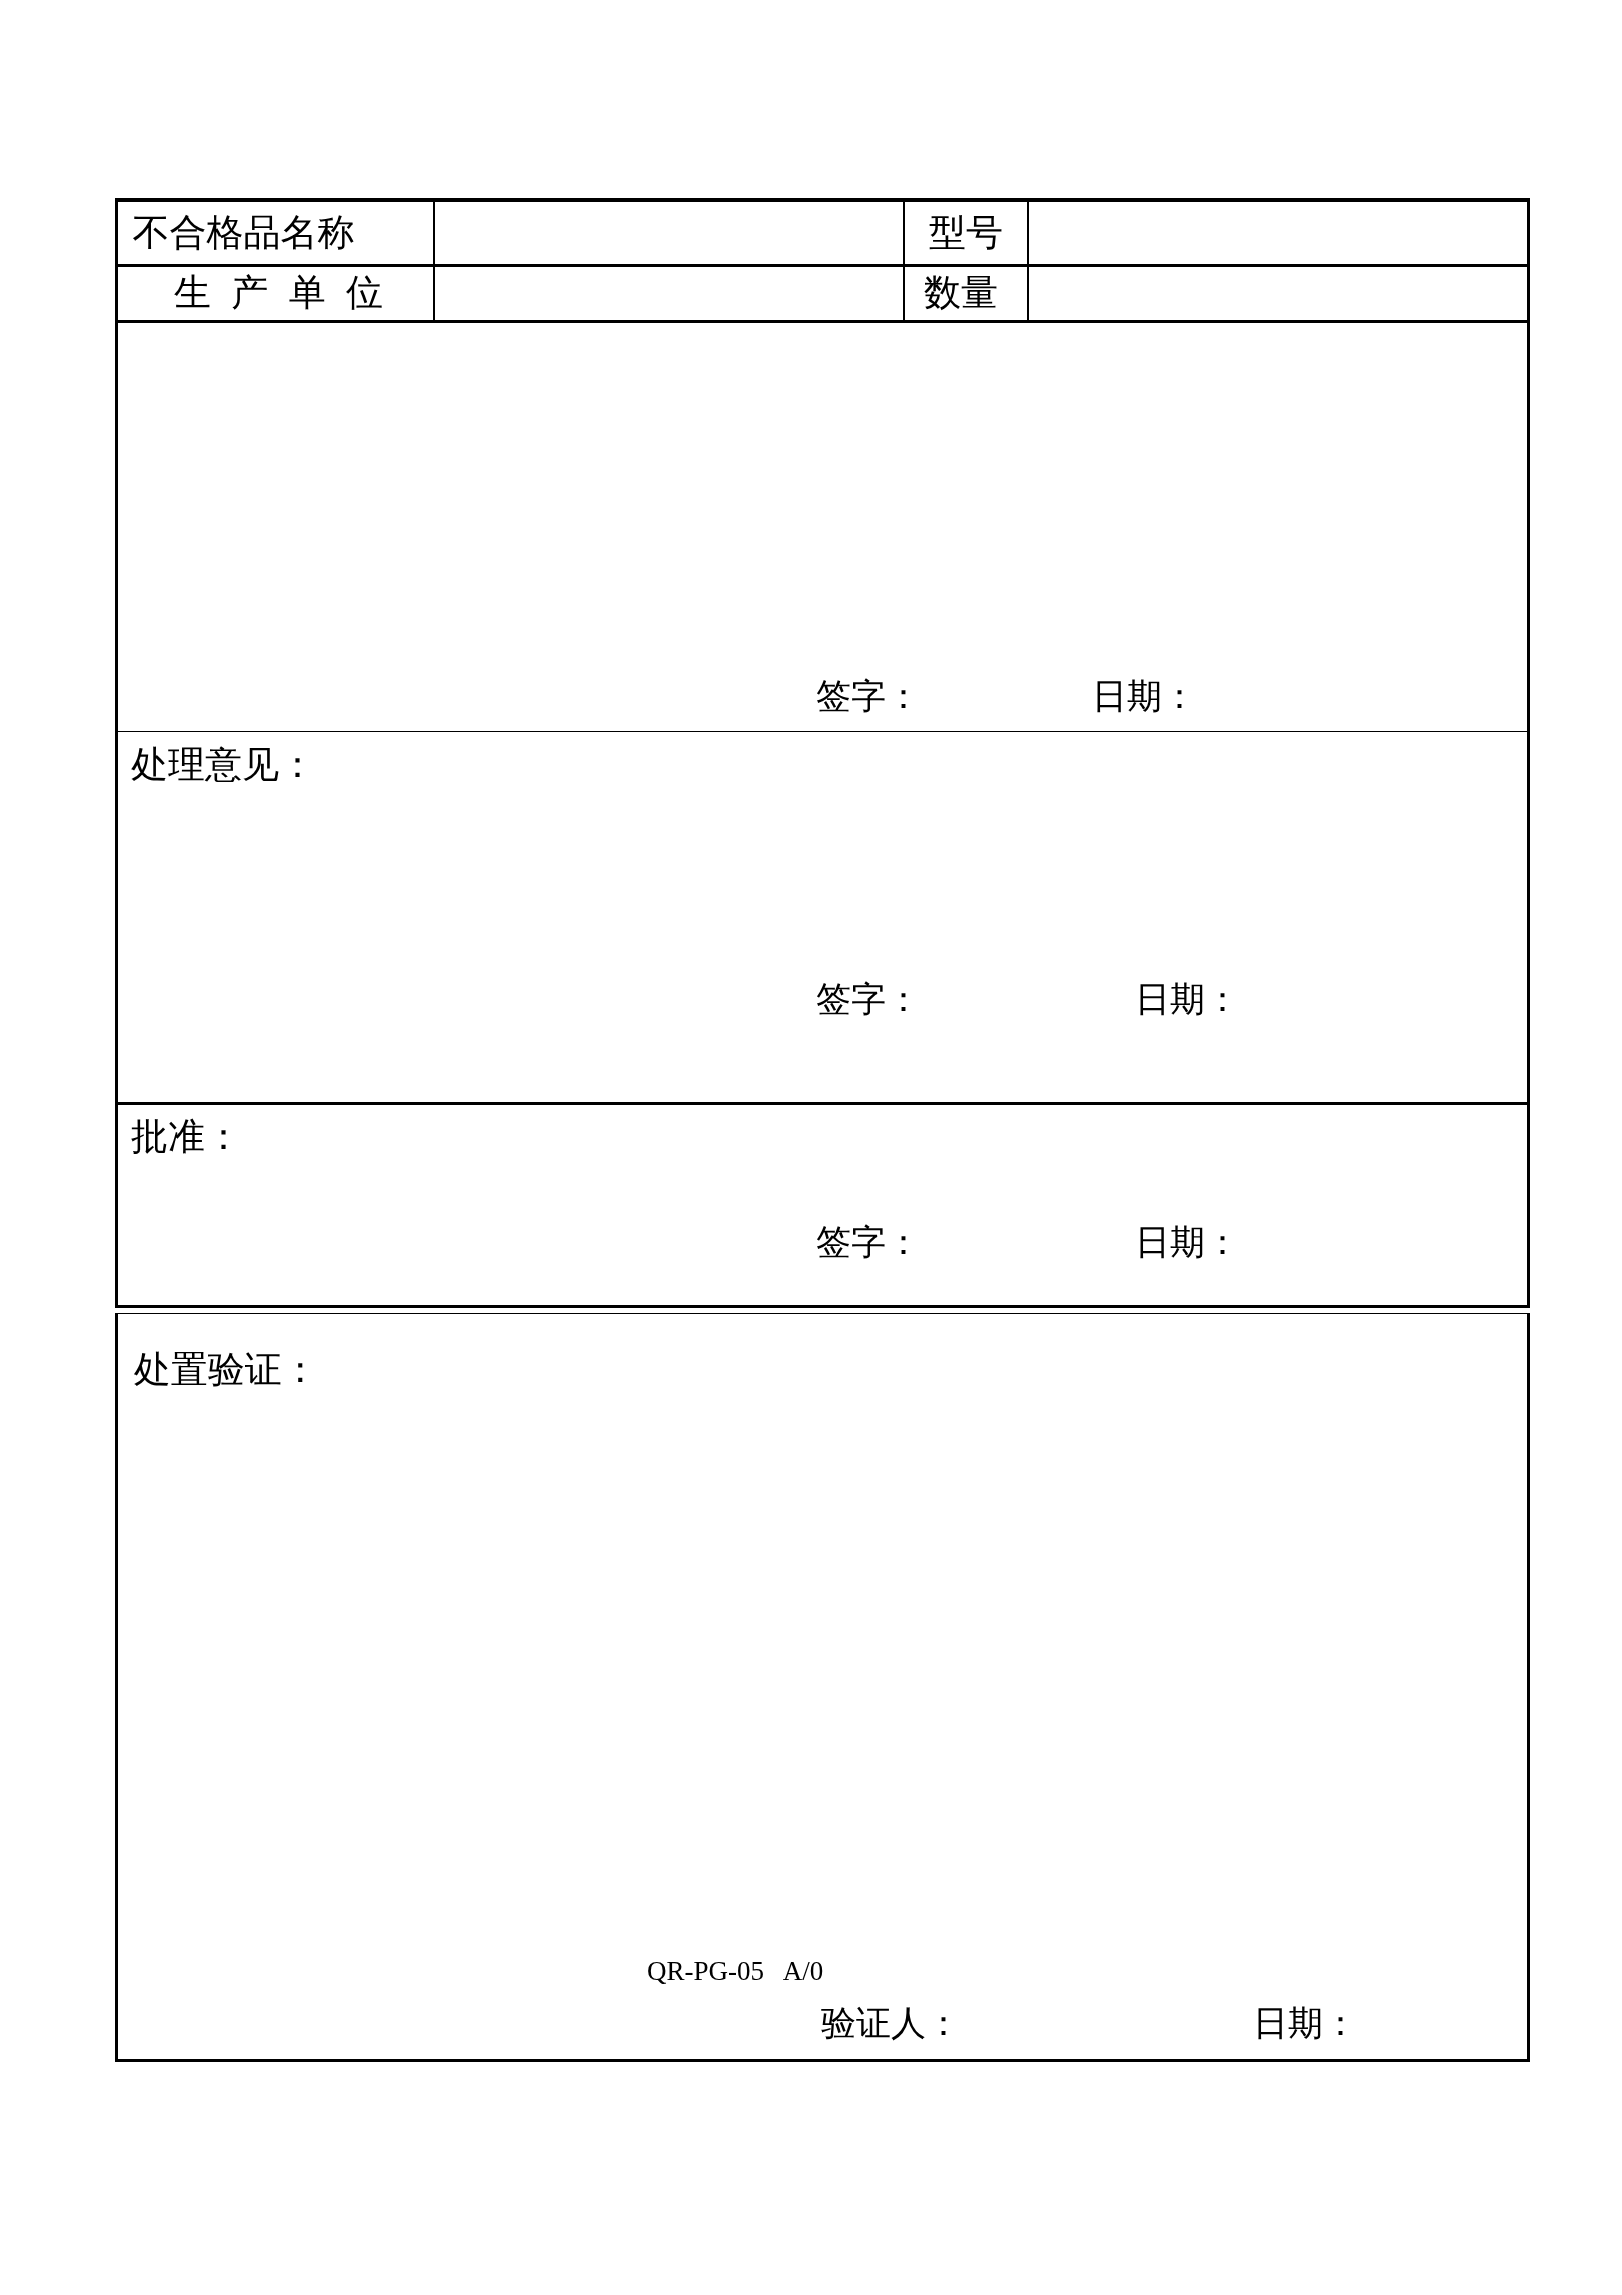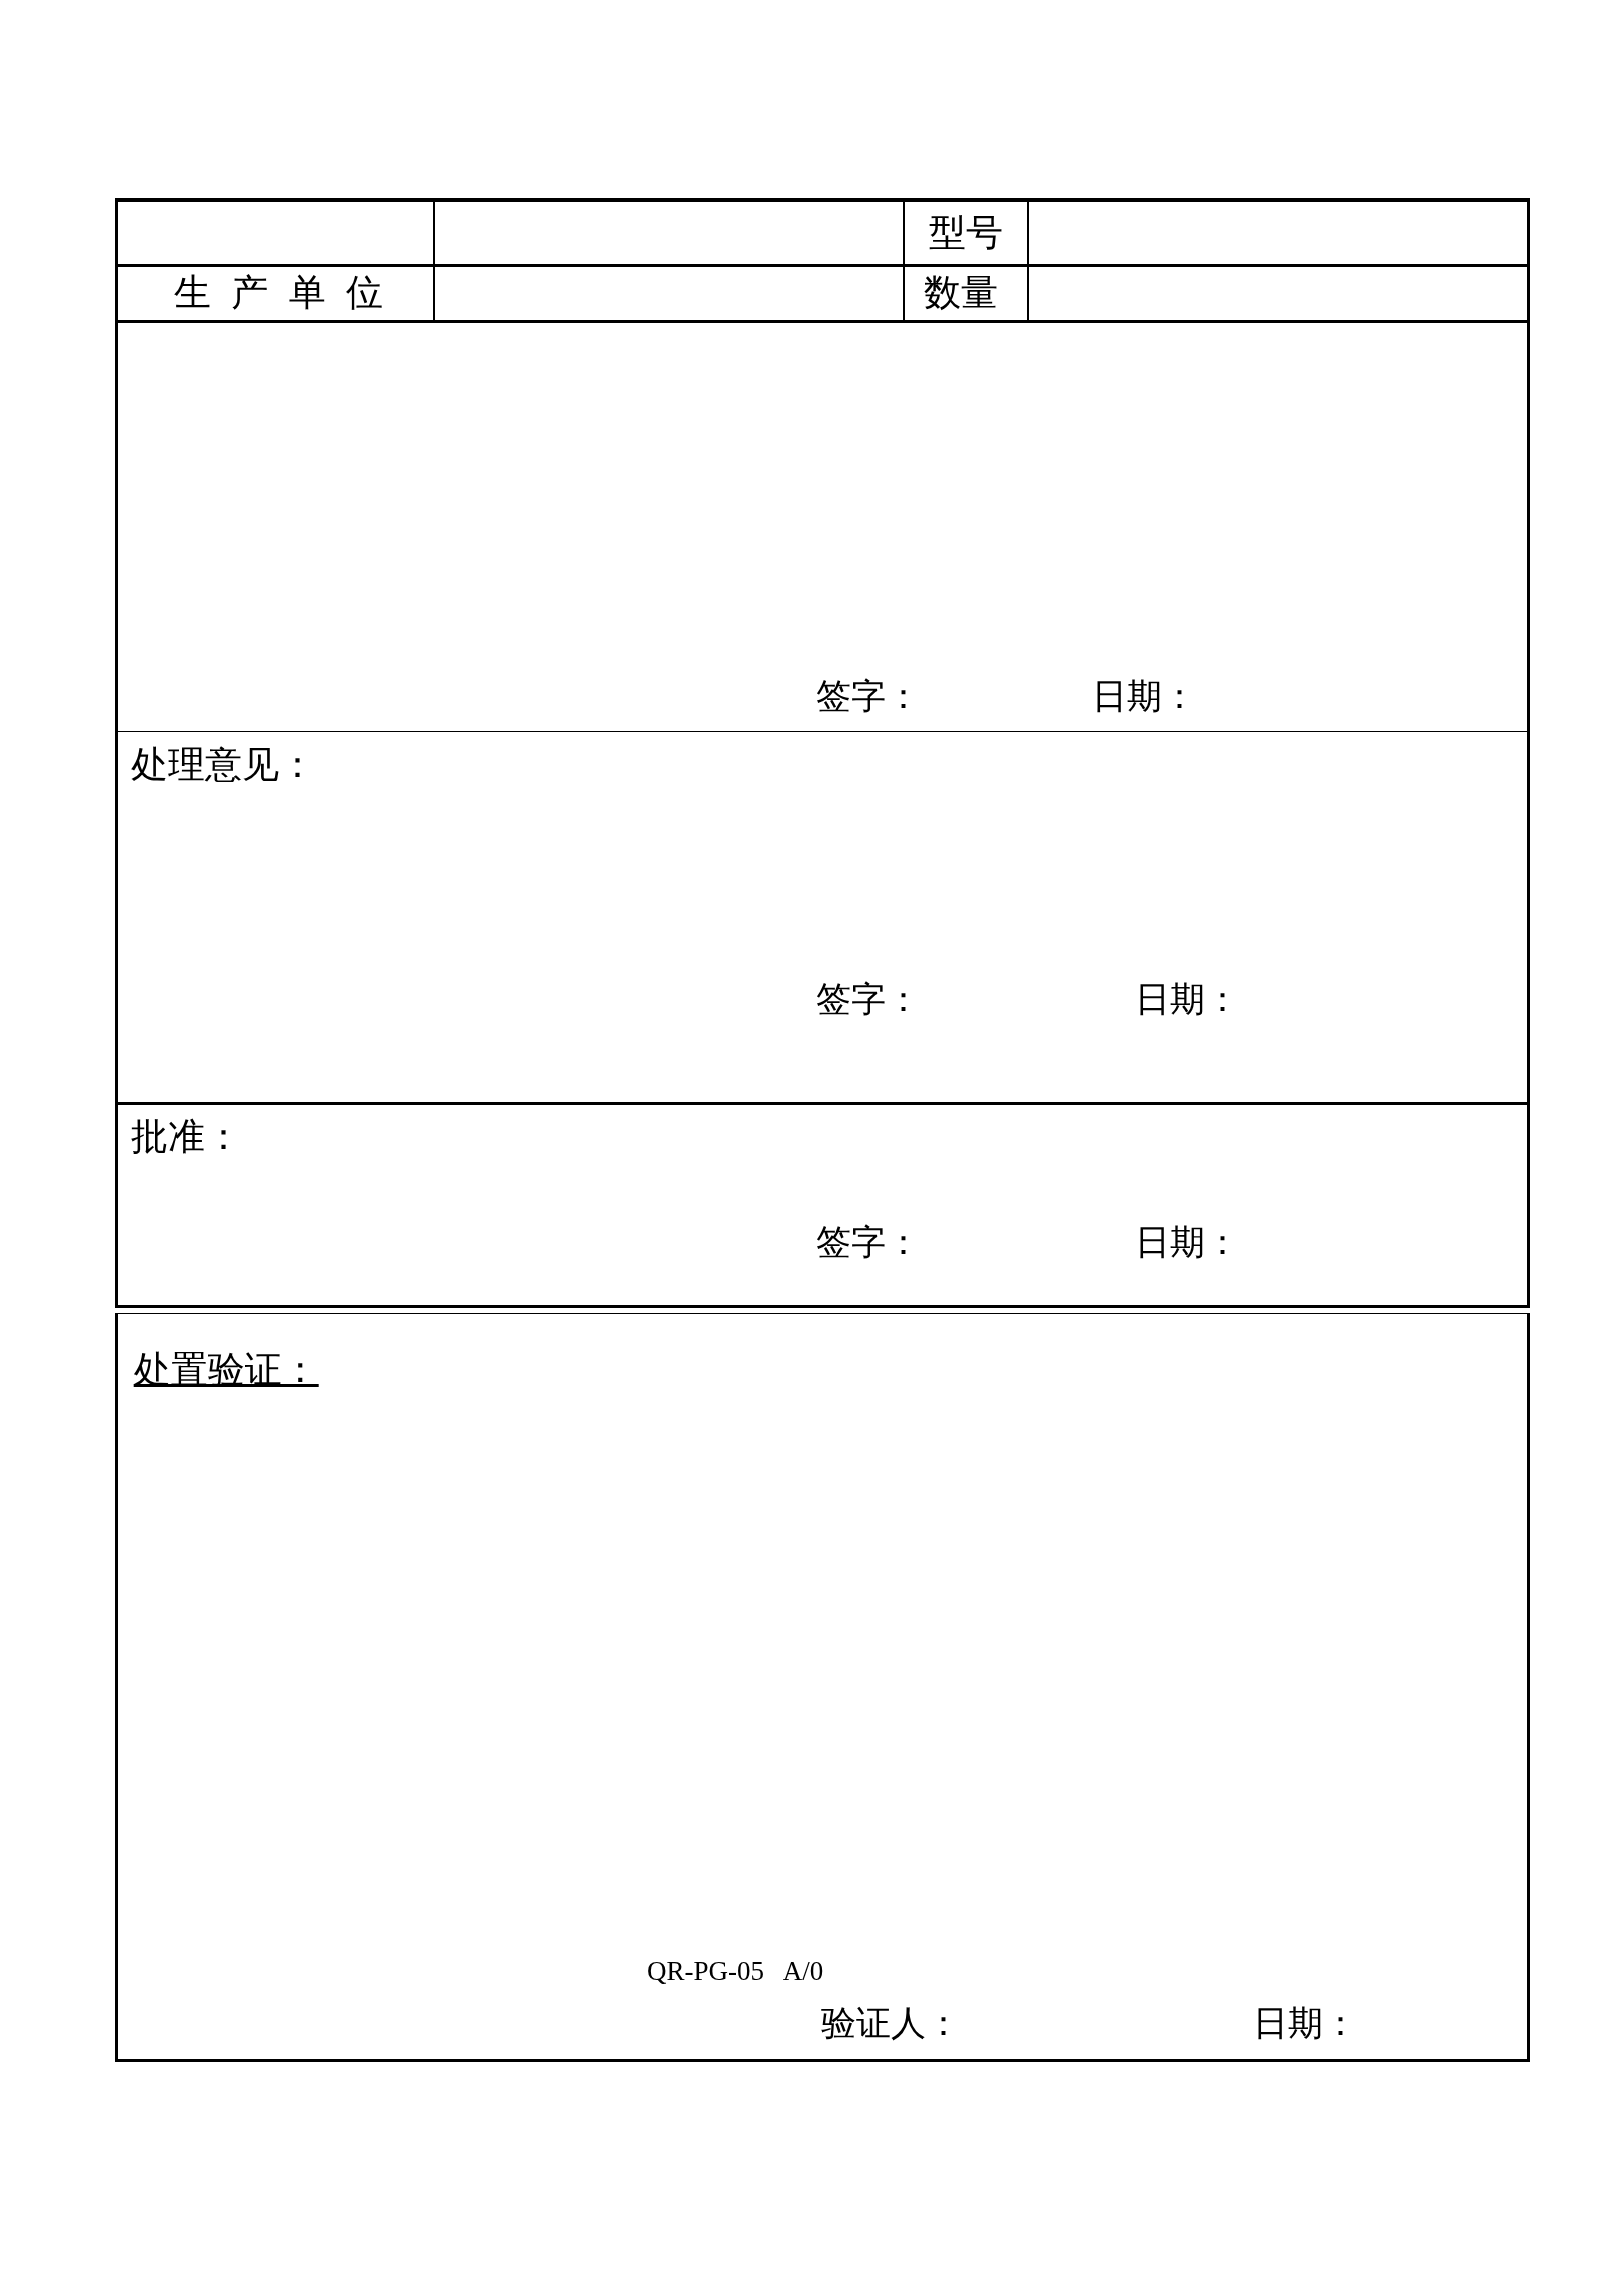--- a/index.html
+++ b/index.html
@@ -41,40 +41,41 @@
   }
   .sign{position:absolute;font-size:35px;white-space:nowrap;}
   
   .box2{
     position:absolute;
     left:115px;top:1313px;
     width:1409px;height:745px;
     border:3.3px solid #000;
     border-top-width:1.3px;
   }
-  .box2 .sec-label{left:15.7px;top:31px;text-decoration:underline;}
+  .box2 .sec-label{left:15.7px;top:31px;}
   .footer{
     position:absolute;
     left:647px;top:1956px;
     font-size:27px;
     white-space:pre;
   }
 </style>
 </head>
 <body>
 
 <div class="page">
 
 
   <div class="tbl1">
 
     <div class="vl" style="left:315px;"></div>
     <div class="vl" style="left:785px;"></div>
     <div class="vl" style="left:909px;"></div>
 
+    <div class="cell lbl" style="left:14.4px;top:0;width:300px;height:62px;">不合格品名称</div>
     <div class="cell" style="left:317px;top:0;width:467px;height:62px;"></div>
     <div class="cell lbl center" style="left:787px;top:0;width:122px;height:62px;">型号</div>
     <div class="cell" style="left:911px;top:0;width:499px;height:62px;"></div>
 
     <div class="hl" style="top:62px;height:2.6px;"></div>
 
     <div class="cell lbl spread" style="left:56px;top:64px;width:262px;height:54px;">生产单位</div>
     <div class="cell" style="left:317px;top:64px;width:467px;height:54px;"></div>
     <div class="cell lbl center" style="left:787px;top:64px;width:112px;height:54px;">数量</div>
     <div class="cell" style="left:911px;top:64px;width:499px;height:54px;"></div>

